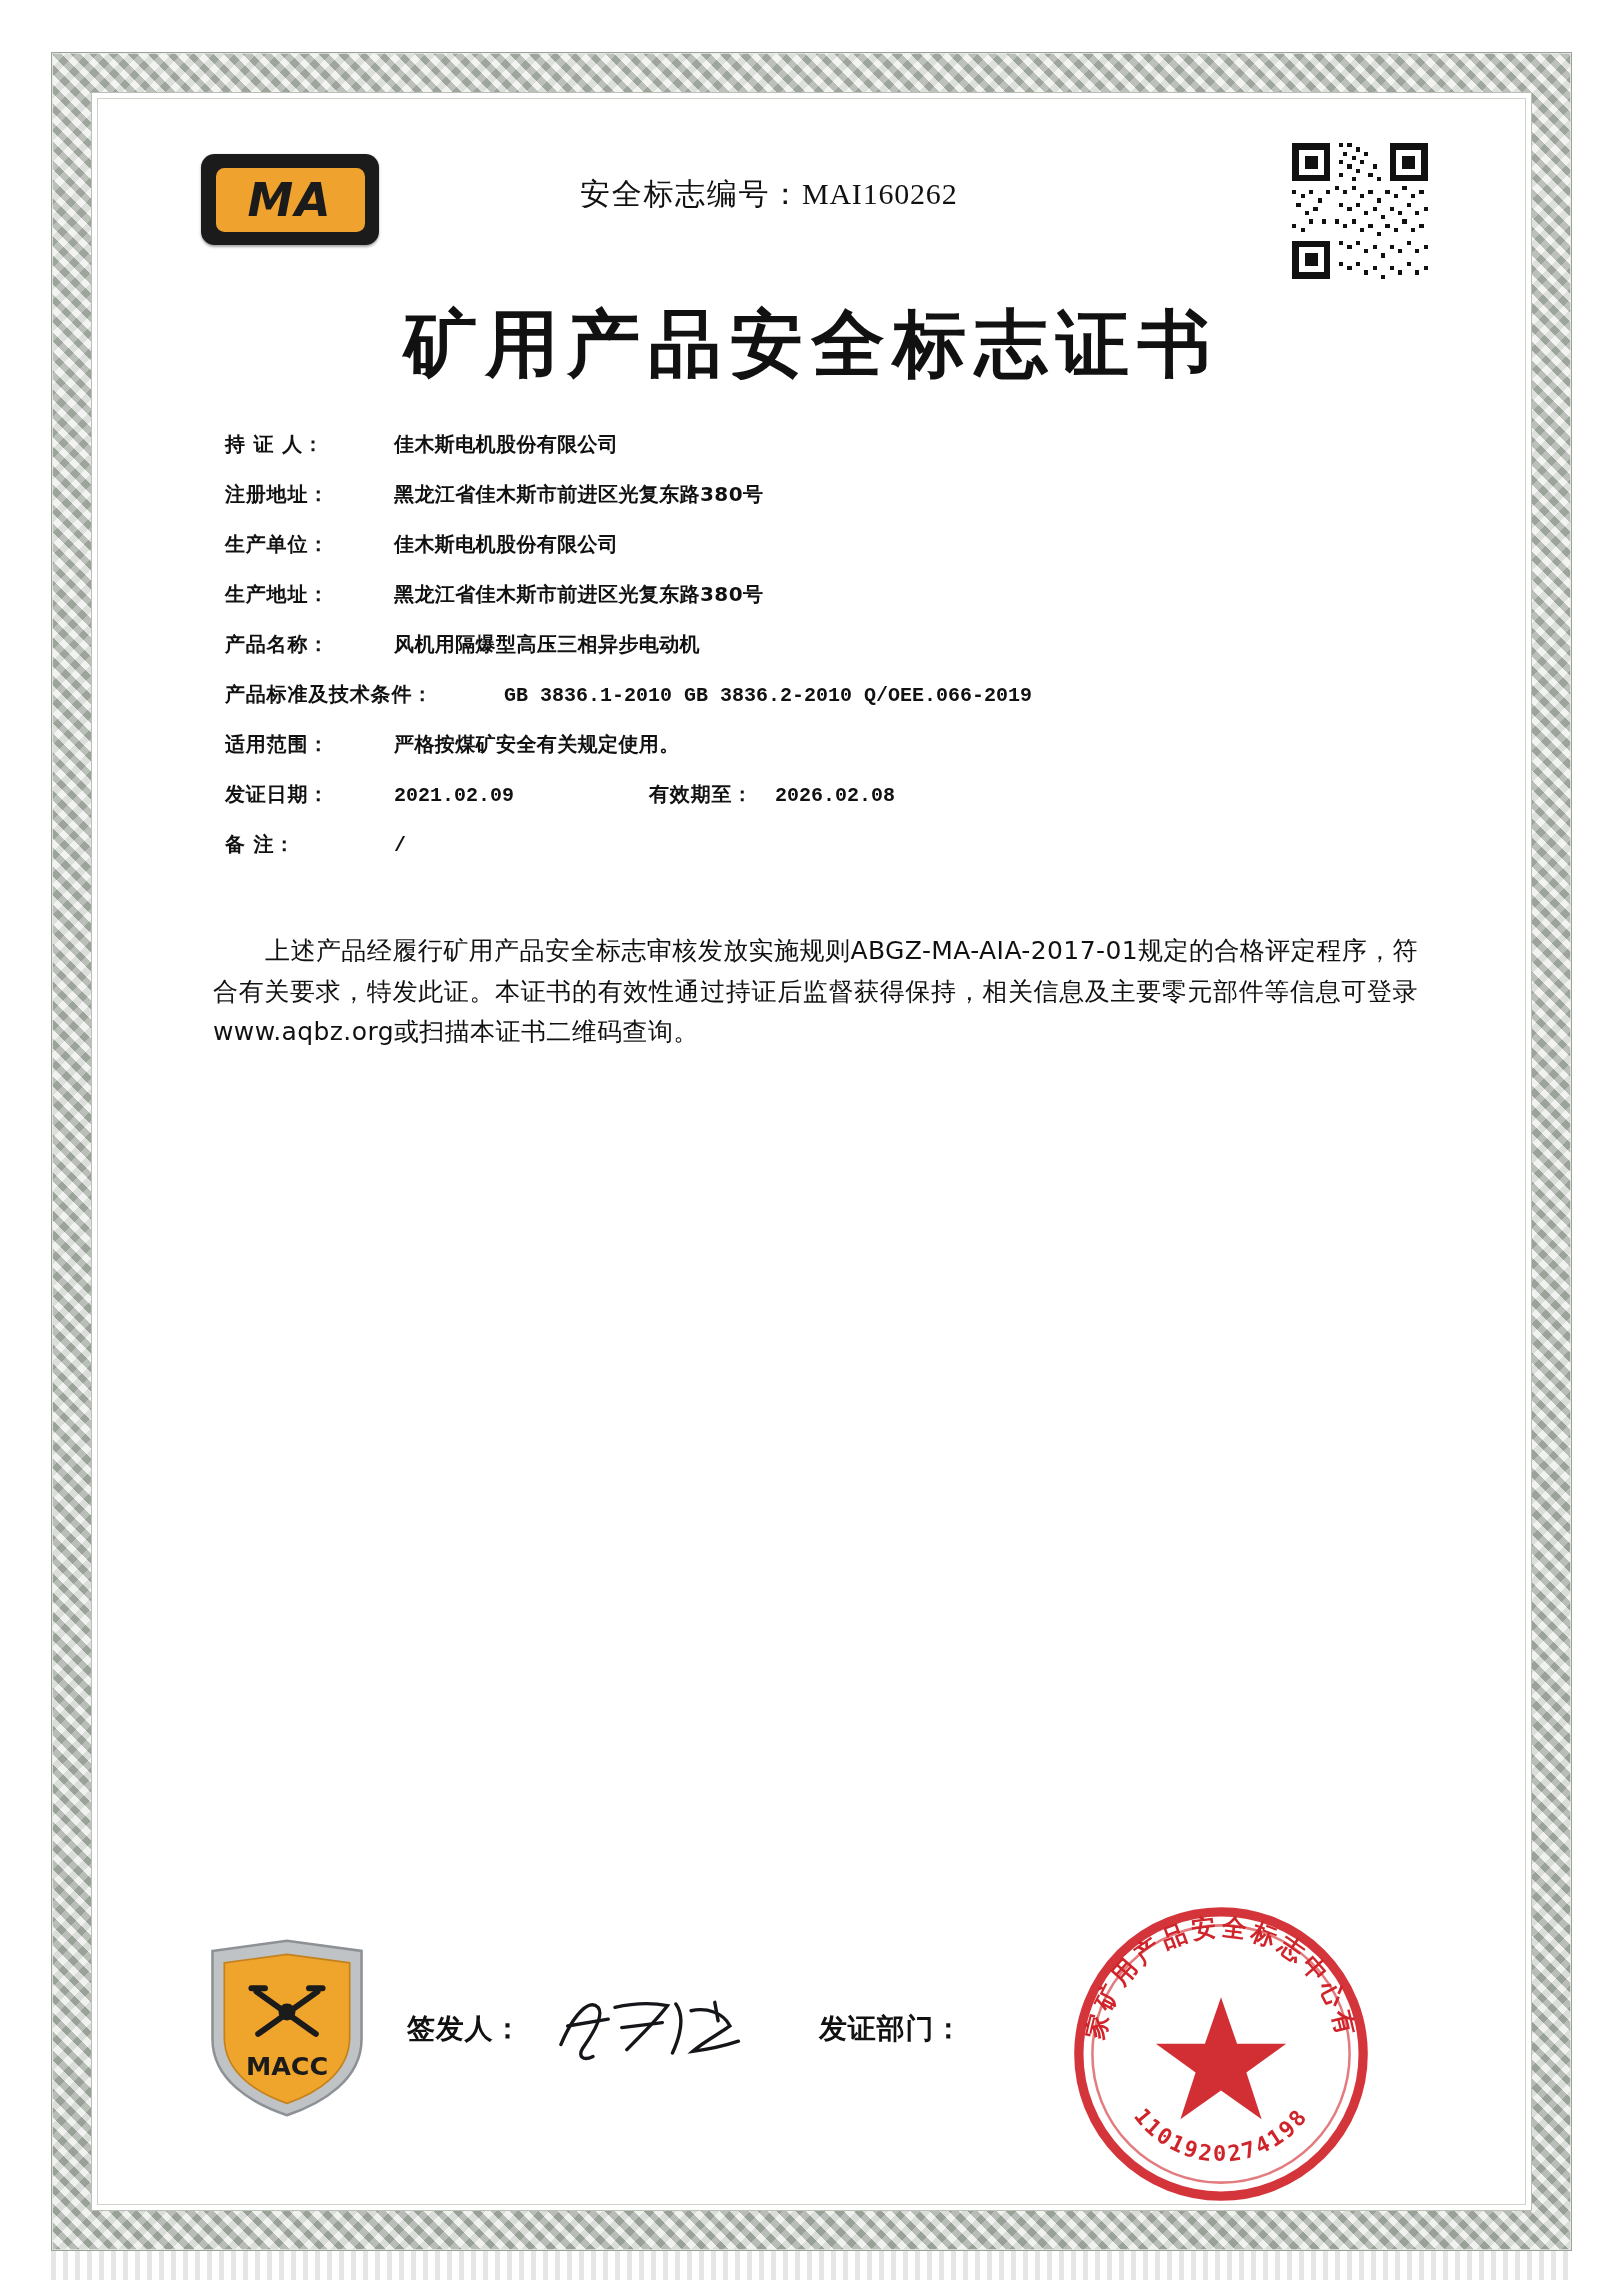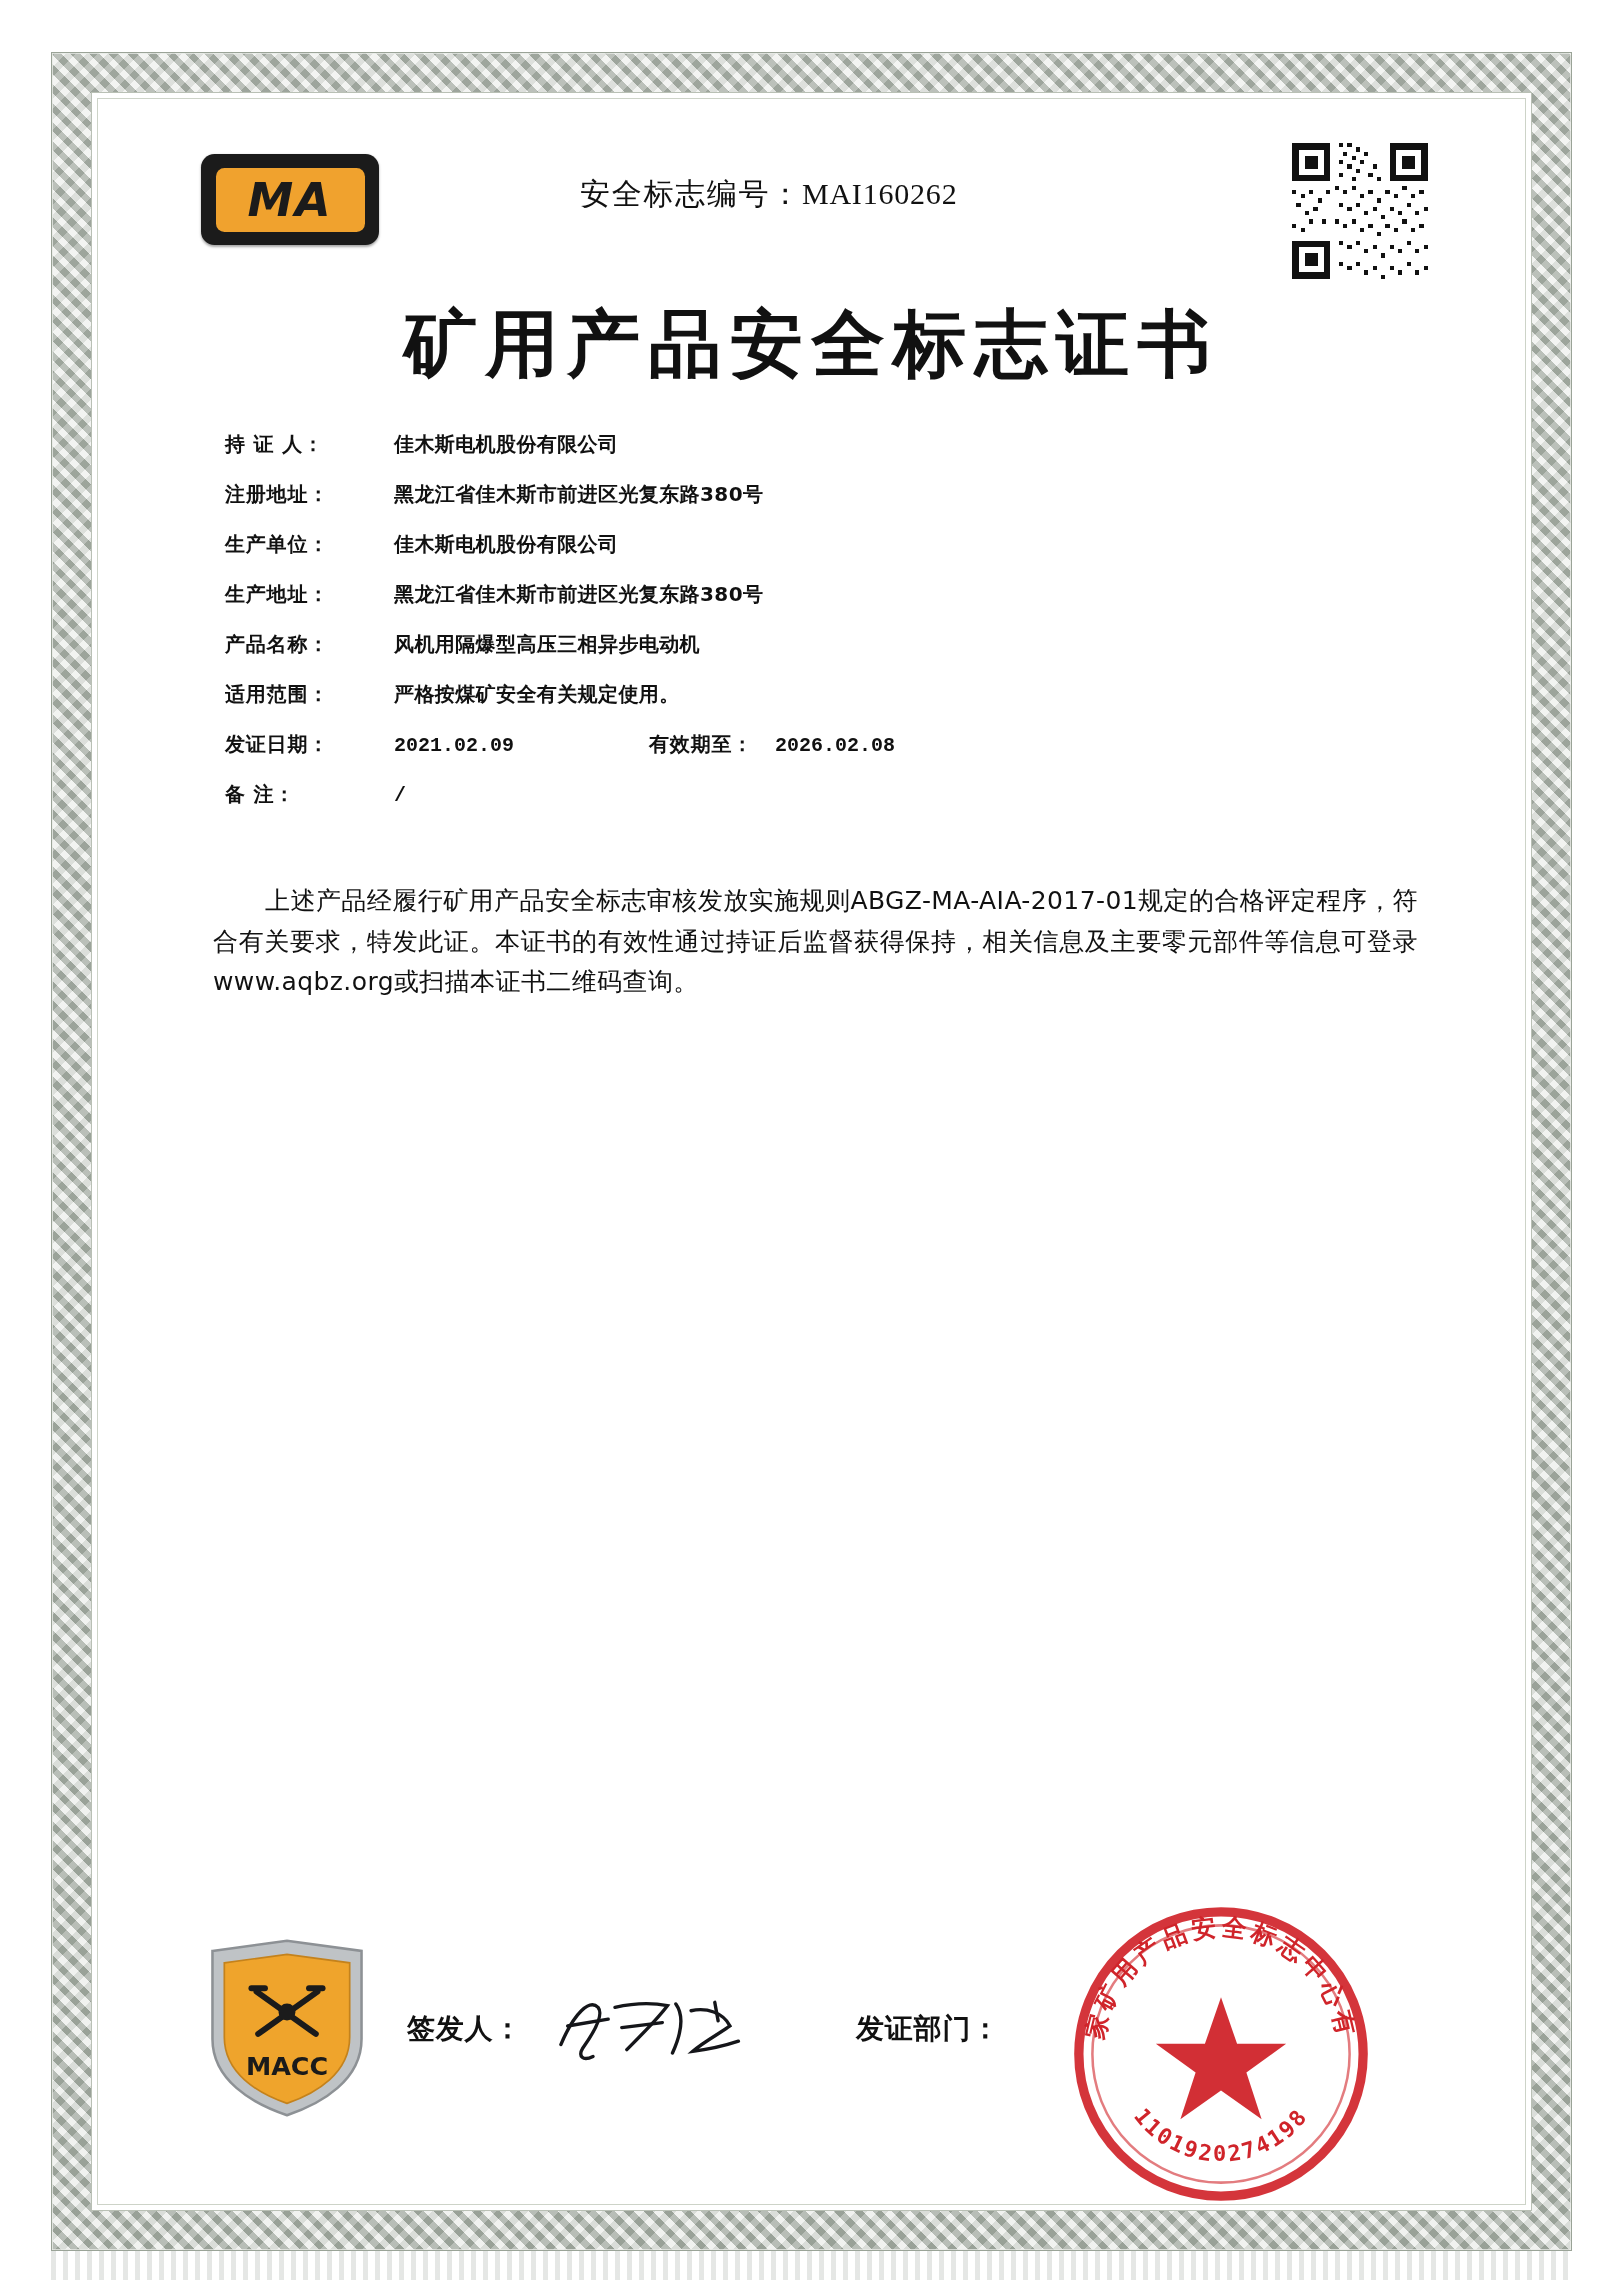--- a/index.html
+++ b/index.html
@@ -127,21 +127,21 @@
   .sign-label{
     position:absolute;left:315px;top:101px;
     font-family:"DejaVu Sans", sans-serif;font-weight:700;
     font-size:28px;color:#111;letter-spacing:0.8px;
   }
   .signature{
     position:absolute;left:457px;top:73px;
     width:203px;height:93px;
   }
   .dept-label{
-    position:absolute;left:764px;top:101px;
+    position:absolute;left:727px;top:101px;
     font-family:"DejaVu Sans", sans-serif;font-weight:700;
     font-size:28px;color:#111;letter-spacing:0.8px;
   }
   .seal{
     position:absolute;left:964px;top:-20px;width:330px;height:330px;
   }
   .bottom-noise{
     position:absolute;left:51px;right:51px;bottom:15px;height:29px;
     background:repeating-linear-gradient(90deg,rgba(120,130,120,.35) 0 5px,rgba(255,255,255,.2) 5px 12px);
     opacity:.55;
@@ -287,20 +287,24 @@
             <div class="lab">生产地址：</div>
             <div class="val">黑龙江省佳木斯市前进区光复东路380号</div>
           </div>
 
           <div class="row">
             <div class="lab">产品名称：</div>
             <div class="val">风机用隔爆型高压三相异步电动机</div>
           </div>
 
 
+          <div class="row">
+            <div class="lab wide">产品标准及技术条件：</div>
+            <div class="val mono">GB 3836.1-2010  GB 3836.2-2010  Q/OEE.066-2019</div>
+          </div>
 
           <div class="row">
             <div class="lab">适用范围：</div>
             <div class="val">严格按煤矿安全有关规定使用。</div>
           </div>
 
           <div class="row double">
             <div class="lab">发证日期：</div>
             <div class="val mono">2021.02.09</div>
             <div class="lab2">有效期至：</div>

